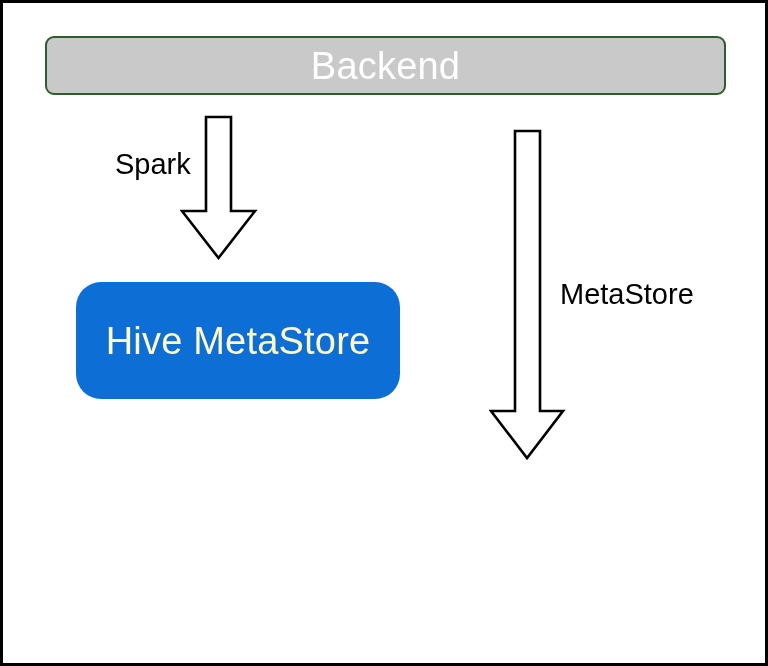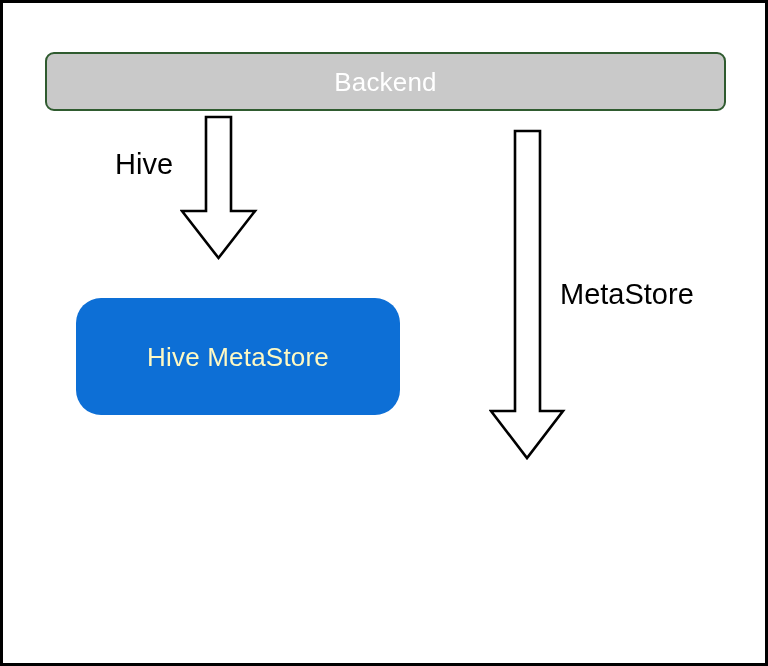--- a/index.html
+++ b/index.html
@@ -16,24 +16,23 @@
     border: 3px solid #000000;
     background: #ffffff;
     overflow: hidden;
   }
   .node {
     position: absolute;
     display: flex;
     align-items: center;
     justify-content: center;
     box-sizing: border-box;
-    font-size: 26px;
+    font-size: 38px;
     line-height: 1;
     letter-spacing: 0.2px;
-    margin-top: 16px;
   }
   .node-backend {
     left: 42px;
     top: 33px;
     width: 681px;
     height: 59px;
     border-radius: 9px;
     border: 2.5px solid #2f5b2f; 
   }
   .node-hive {
@@ -82,21 +81,21 @@
 
 <div class="canvas">
 
   <div class="node node-backend" style="background-color: rgb(201, 201, 201); border-color: rgb(47, 91, 47); color: rgb(255, 255, 255);">
     <span>Backend</span>
   </div>
 
   <svg class="arrow arrow-read" width="78" height="146" viewBox="0 0 78 146">
     <polygon points="26,2 51,2 51,96 75,96 38.5,143 2,96 26,96" fill="#ffffff" stroke="#000000" stroke-width="2.6" stroke-linejoin="miter"></polygon>
   </svg>
-  <div class="edge-label label-read">Hive</div>
+  <div class="edge-label label-read">Spark</div>
 
   <div class="node node-hive" style="background-color: rgb(13, 111, 214); color: #fef9c3; border-radius: 25px;">
     <span>Hive MetaStore</span>
   </div>
 
   <svg class="arrow arrow-fallback" width="78" height="332" viewBox="0 0 78 332">
     <polygon points="26,2 51,2 51,282 74,282 38,329 2,282 26,282" fill="#ffffff" stroke="#000000" stroke-width="2.6" stroke-linejoin="miter"></polygon>
   </svg>
   <div class="edge-label label-fallback">MetaStore</div>
 

